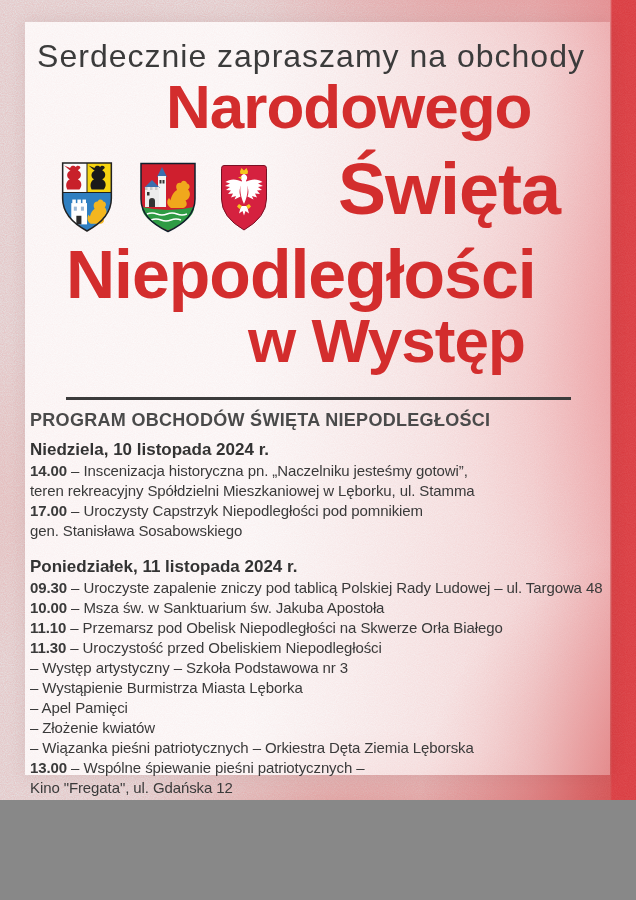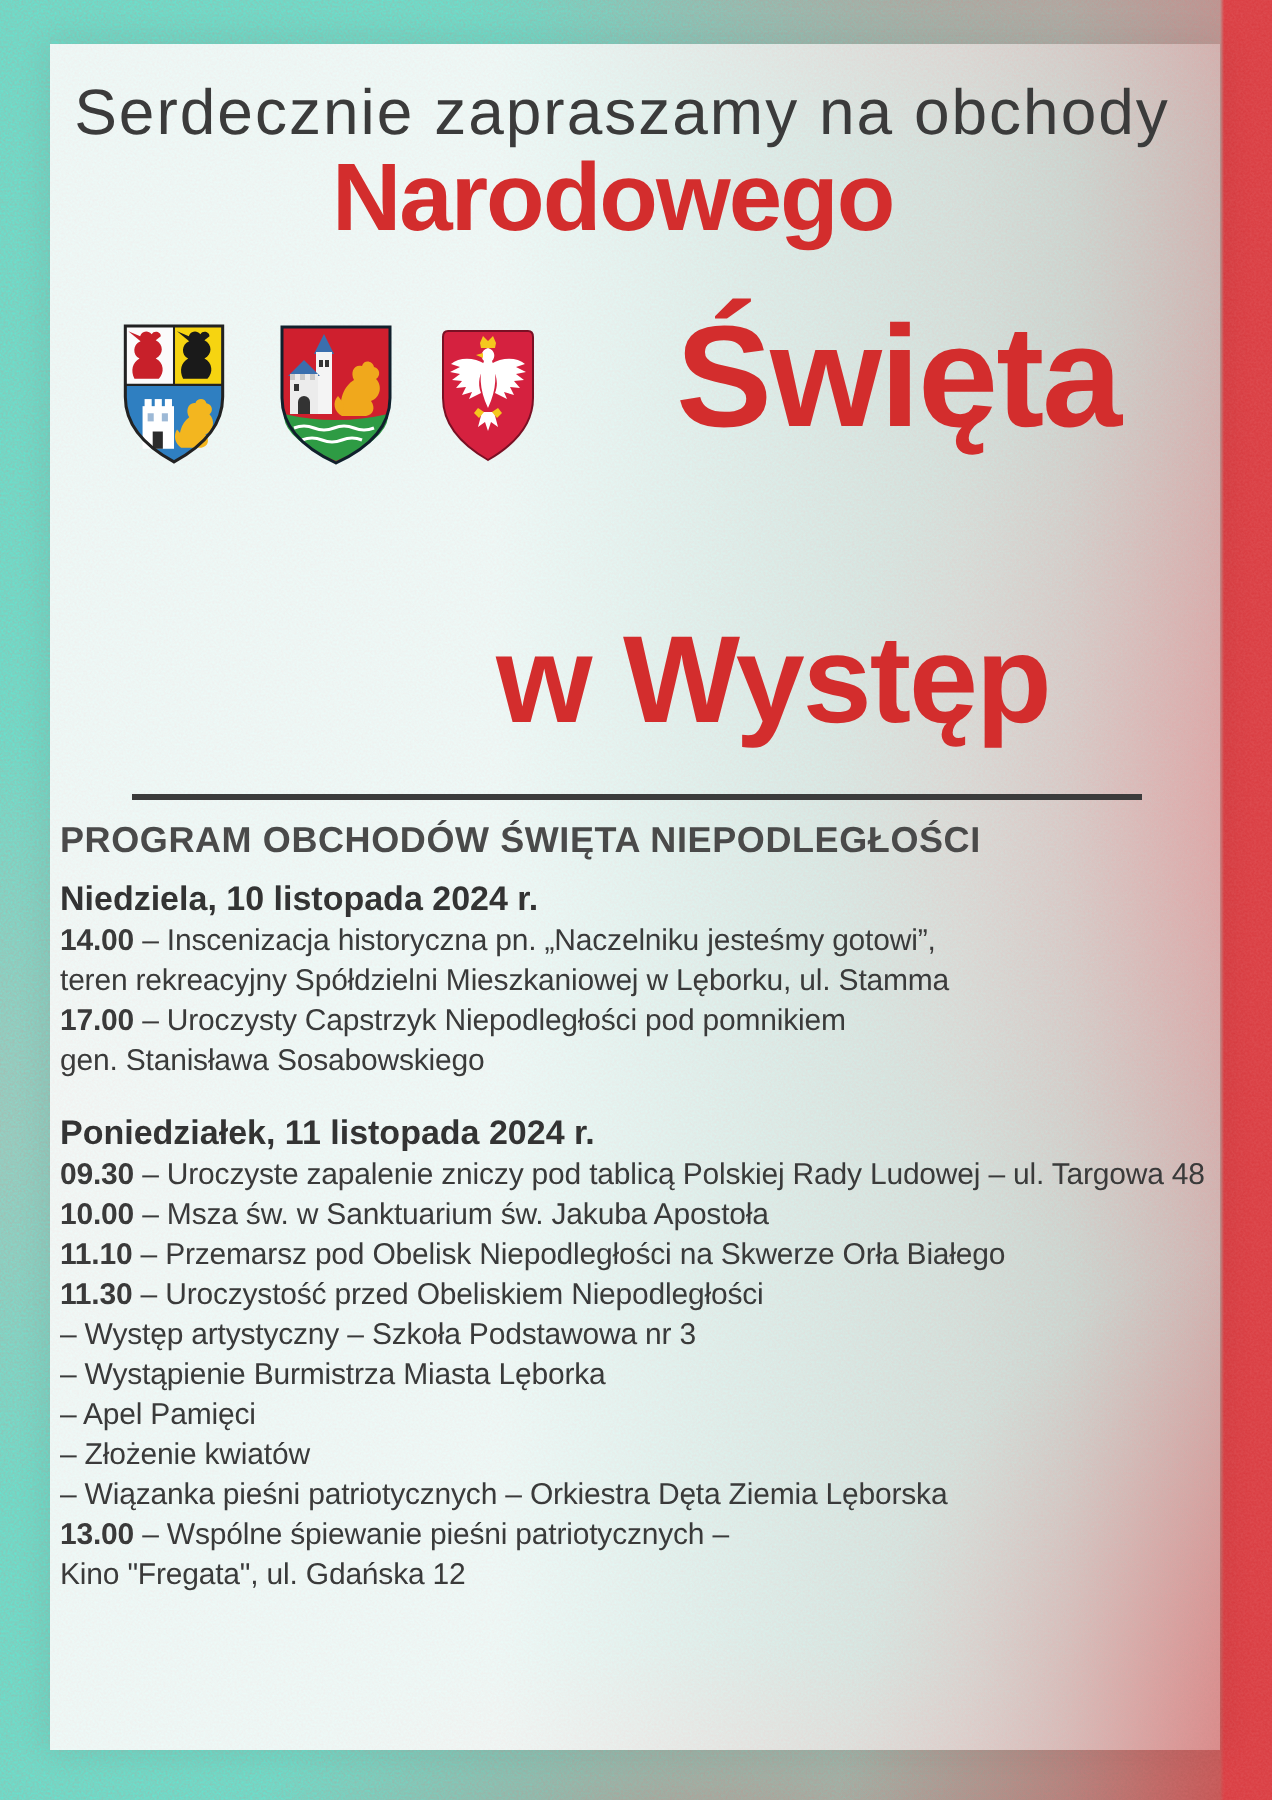--- a/index.html
+++ b/index.html
@@ -1,21 +1,21 @@
 <!DOCTYPE html>
 <html><head>
 <meta charset="utf-8">
 <style>
   html,body{margin:0;padding:0;background:#888;}
   .poster{
     position:relative;
-    width:636px;height:900px;
+    width:636px;height:800px;
     overflow:hidden;
     font-family:"Liberation Sans",sans-serif;
-    background:#5eead4;
+    background:#e5e5e5;
   }
   
   .bg{
     position:absolute;inset:0;
     background:
       linear-gradient(to left, var(--edge-red) 24px, rgba(217,58,63,0) 26px),
       radial-gradient(60% 55% at 103% 103%, rgba(201,52,52,.9), rgba(201,52,52,0) 62%),
       radial-gradient(48% 16% at 55% 103%, rgba(214,116,112,.55), rgba(214,116,112,0) 75%),
       radial-gradient(55% 42% at 102% 45%, rgba(226,116,120,.55), rgba(226,116,120,0) 68%),
       radial-gradient(75% 24% at 78% -6%, rgba(219,116,118,.5), rgba(219,116,118,0) 62%),
@@ -34,21 +34,21 @@
   .content{position:absolute;inset:0;}
   .invite{
     position:absolute;left:0;right:14px;top:38px;
     text-align:center;font-size:32px;letter-spacing:1px;
     color:#3b3b3b;white-space:nowrap;
   }
   .t{
     position:absolute;line-height:1;font-weight:bold;
     color:var(--red);white-space:nowrap;letter-spacing:-1px;
   }
-  .t1{left:166px;top:76px;font-size:48px;}
+  .t1{left:166px;top:76px;font-size:62px;}
   .t2{left:338px;top:153px;font-size:72px;}
   .t3{left:66px;top:240px;font-size:68px;}
   .t4{left:248px;top:310px;font-size:62px;}
   .crests{position:absolute;left:60px;top:161px;width:215px;height:74px;}
   .crests svg{position:absolute;top:0;}
   .crest-county{left:0;}
   .crest-city{left:78px;}
   .crest-poland{left:159px;top:2px !important;}
   .rule{
     position:absolute;left:66px;top:397px;width:505px;height:3px;
@@ -87,20 +87,21 @@
   <svg class="noise over" width="636" height="900" aria-hidden="true">
     <rect x="0" y="0" width="636" height="900" filter="url(#grain)"></rect>
   </svg>
 
   <div class="content">
 
     <div class="invite">Serdecznie zapraszamy na obchody</div>
 
     <div class="t t1">Narodowego</div>
     <div class="t t2">Święta</div>
+    <div class="t t3">Niepodległości</div>
     <div class="t t4">w Występ</div>
 
     <div class="crests">
 
       <svg class="crest-county" width="54" height="72" viewBox="0 0 106 142">
         <path d="M5,4 H53 V62 H5 Z" fill="#fbfbfb"></path>
         <path d="M53,4 H101 V62 H53 Z" fill="#f6d411"></path>
         <path d="M5,62 V74 Q5,112 53,138 Q101,112 101,74 V62 Z" fill="#2f7fc1"></path>
 
         <g fill="#c8202a">

